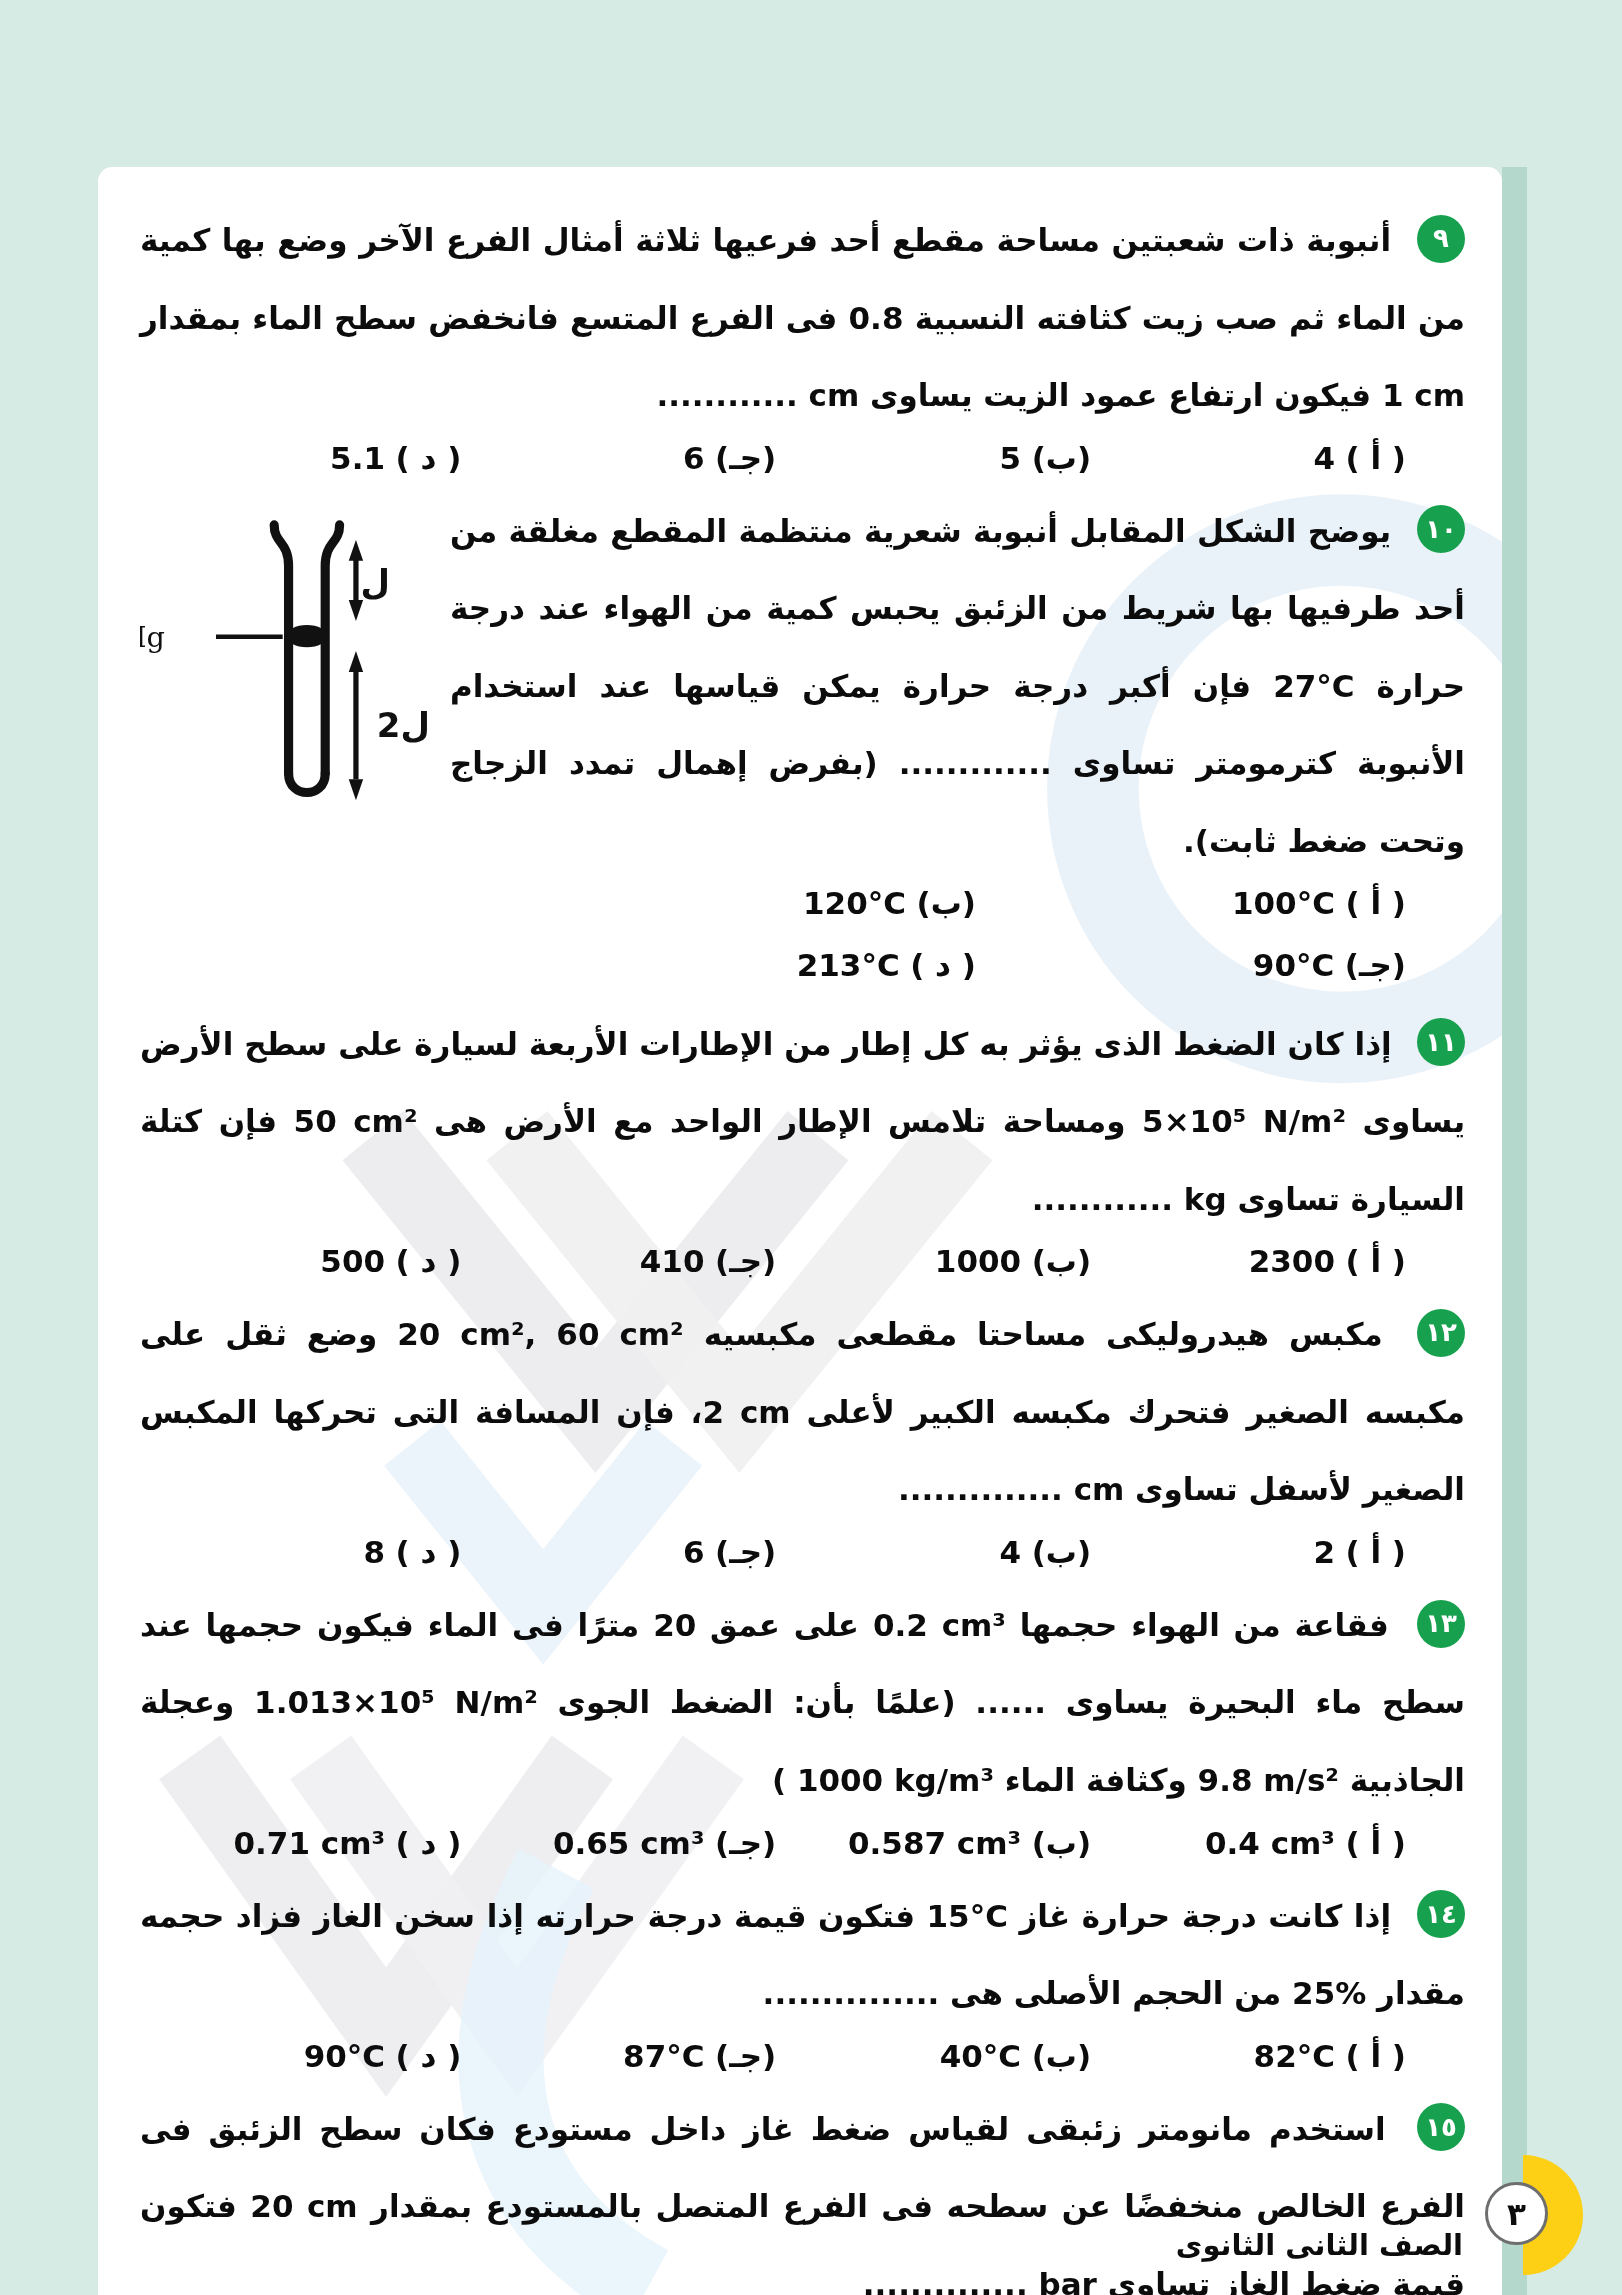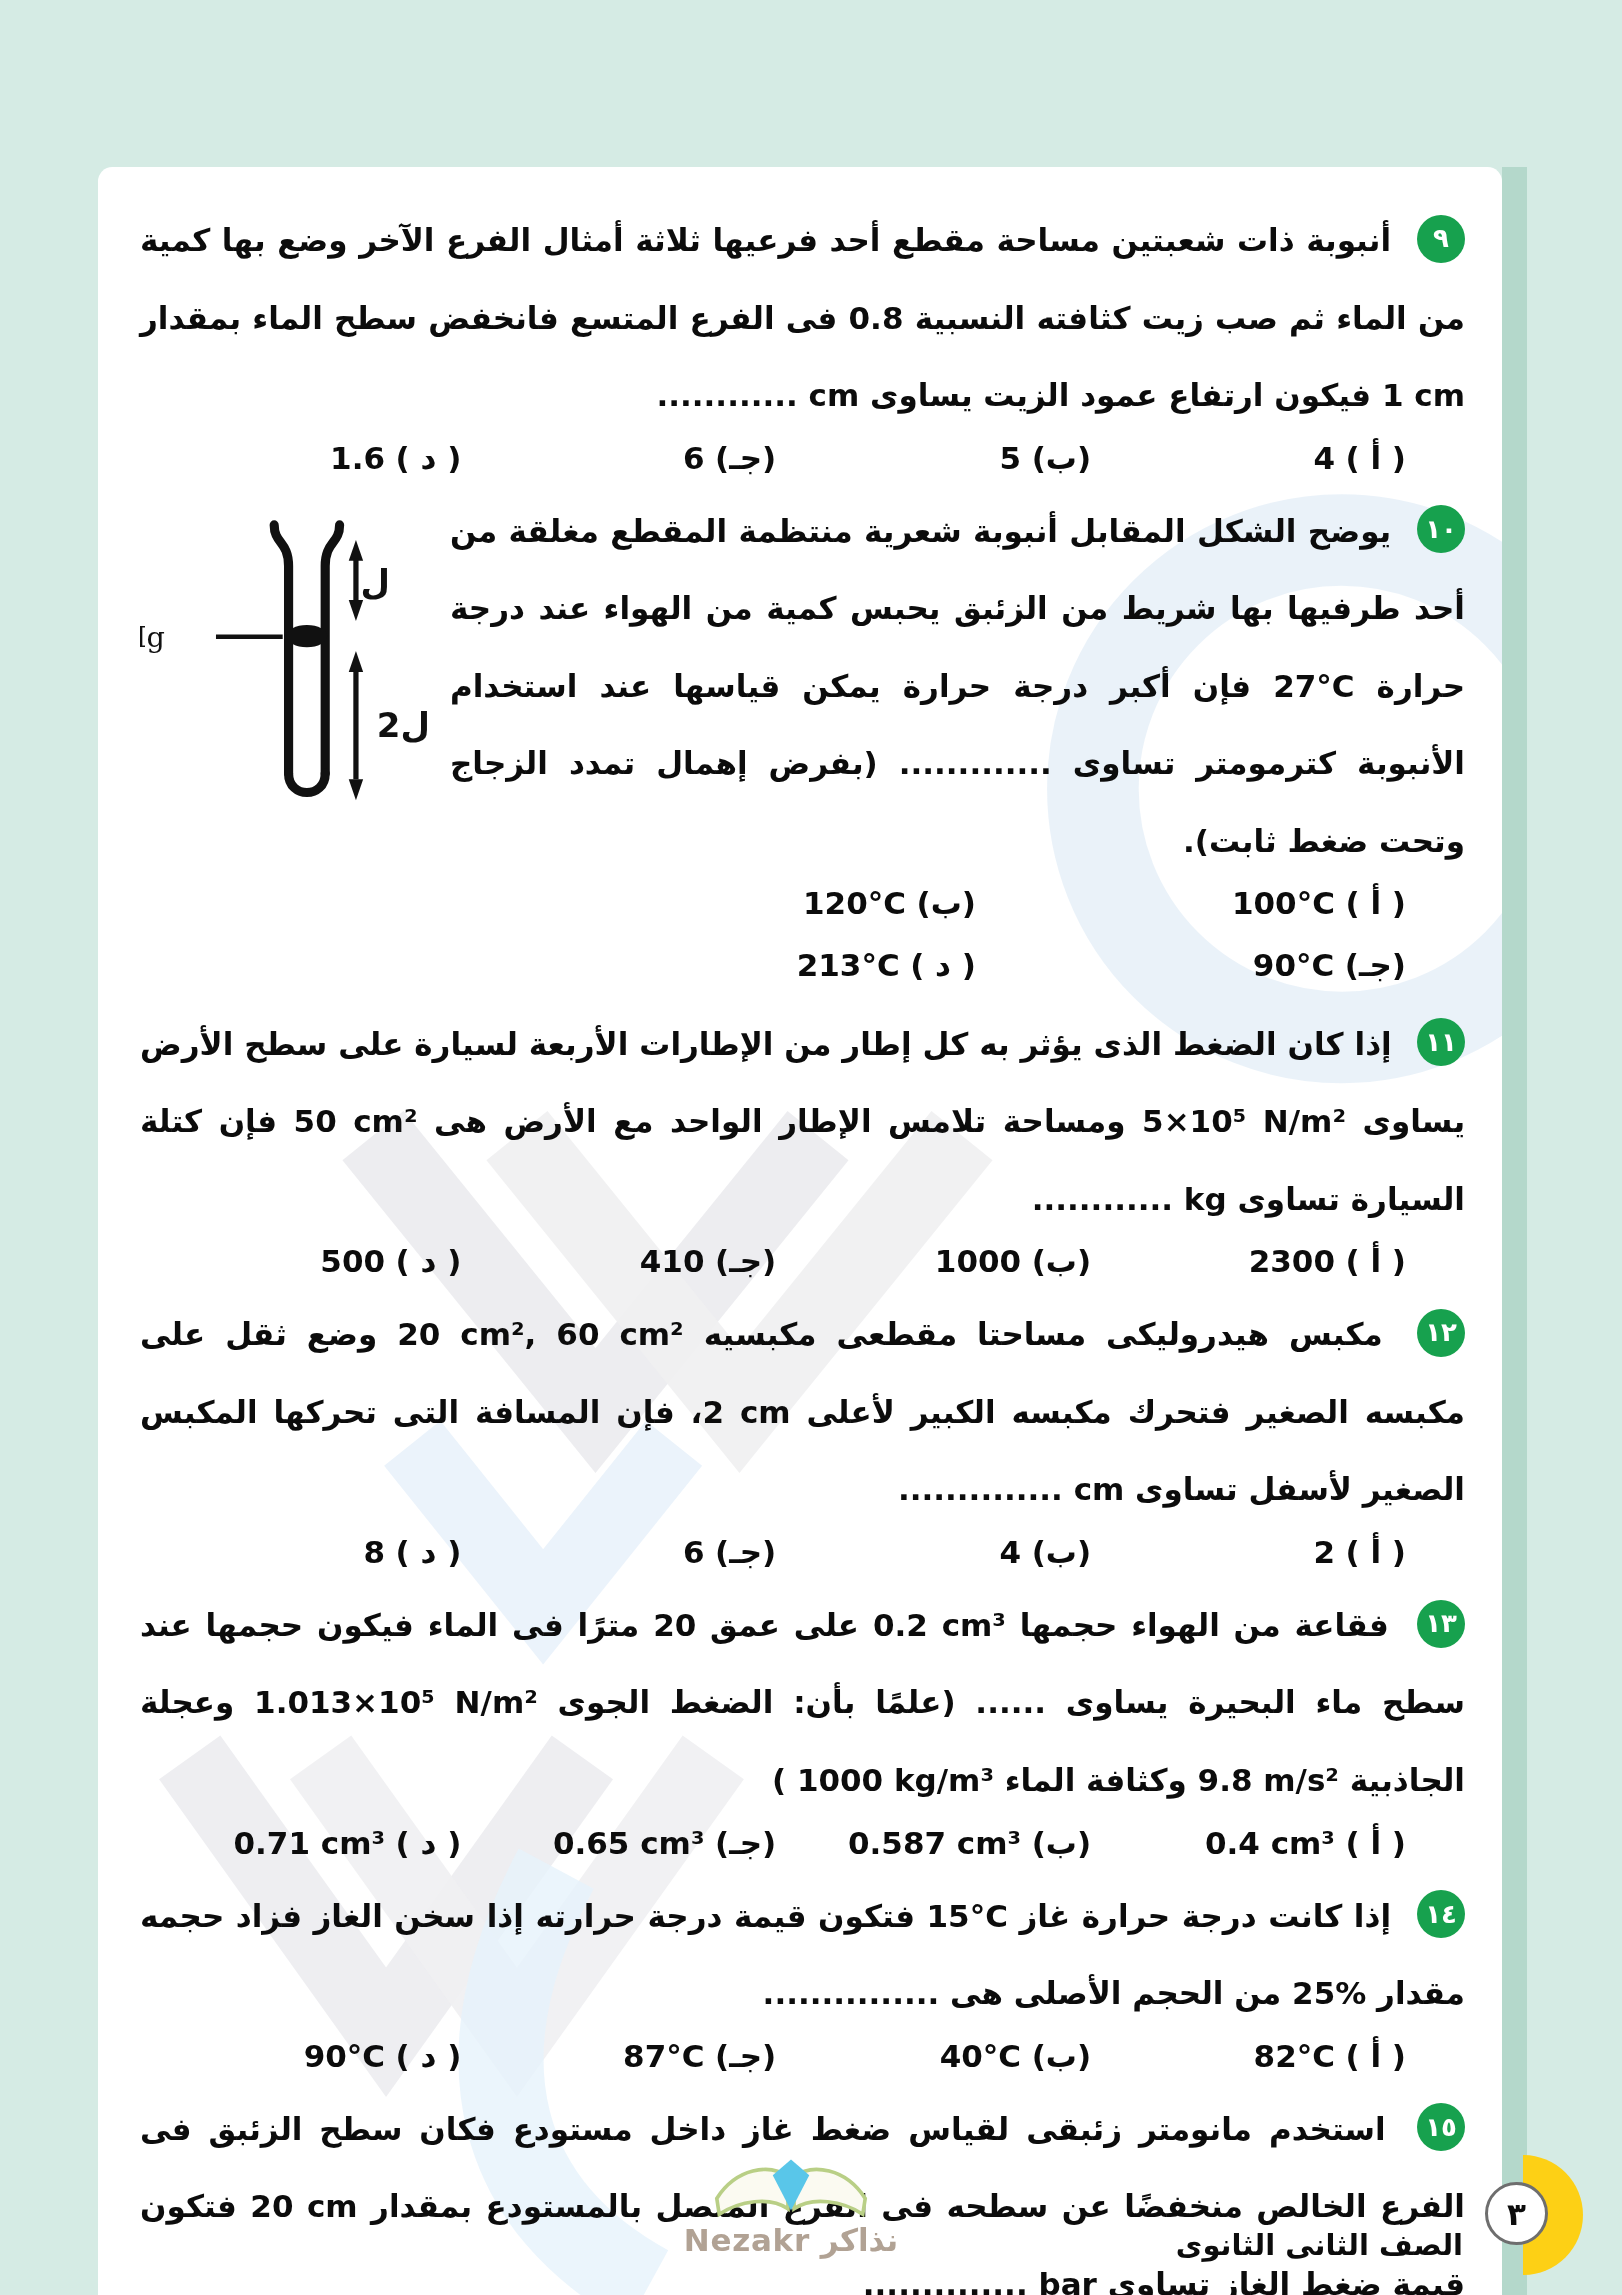--- a/index.html
+++ b/index.html
@@ -98,21 +98,21 @@
         <div class="opt">
             <span class="opt-label">(ب)</span>
             <span class="opt-value">5</span>
           </div>
         <div class="opt">
             <span class="opt-label">(جـ)</span>
             <span class="opt-value">6</span>
           </div>
         <div class="opt">
             <span class="opt-label">( د )</span>
-            <span class="opt-value">1.6</span>
+            <span class="opt-value">5.1</span>
           </div>
       </div>
     </section>
 
     <section class="q q10">
       <div class="figure">
         <svg viewBox="0 0 440 500" width="288" height="327">
           <g stroke="#111" stroke-width="14" fill="none" stroke-linecap="round">
             <path d="M205,35 C205,64 227,60 227,98 L227,415"></path>
             <path d="M305,35 C305,64 283,60 283,98 L283,415"></path>
@@ -265,28 +265,20 @@
     <section class="q">
       <p class="q-text">
         <span class="badge">١٥</span>
         <span>استخدم مانومتر زئبقى لقياس ضغط غاز داخل مستودع فكان سطح الزئبق فى الفرع الخالص منخفضًا عن سطحه فى الفرع المتصل بالمستودع بمقدار ⁦20 cm⁩ فتكون قيمة ضغط الغاز تساوى ⁦bar⁩ ..............</span>
       </p>
 
     </section>
 
   </div>
 
-  <div class="logo">
-    <svg width="170" height="73" viewBox="0 0 260 120">
-      <path d="M8,78 C40,28 95,20 125,42 L125,95 C95,74 45,82 12,104 Z" fill="#fbfaf1" stroke="#b9cf86" stroke-width="6"></path>
-      <path d="M252,78 C220,28 165,20 135,42 L135,95 C165,74 215,82 248,104 Z" fill="#fbfaf1" stroke="#b9cf86" stroke-width="6"></path>
-      <polygon points="130,14 160,40 130,98 100,40" fill="#59c6e9"></polygon>
-    </svg>
-    <div class="logo-text">نذاكر Nezakr</div>
-  </div>
 
   <div class="grade-label">الصف الثانى الثانوى</div>
   <div class="corner-semicircle"></div>
   <div class="page-circle">٣</div>
 
 </div>
 
 <div class="edge-strip"></div>
 
 

